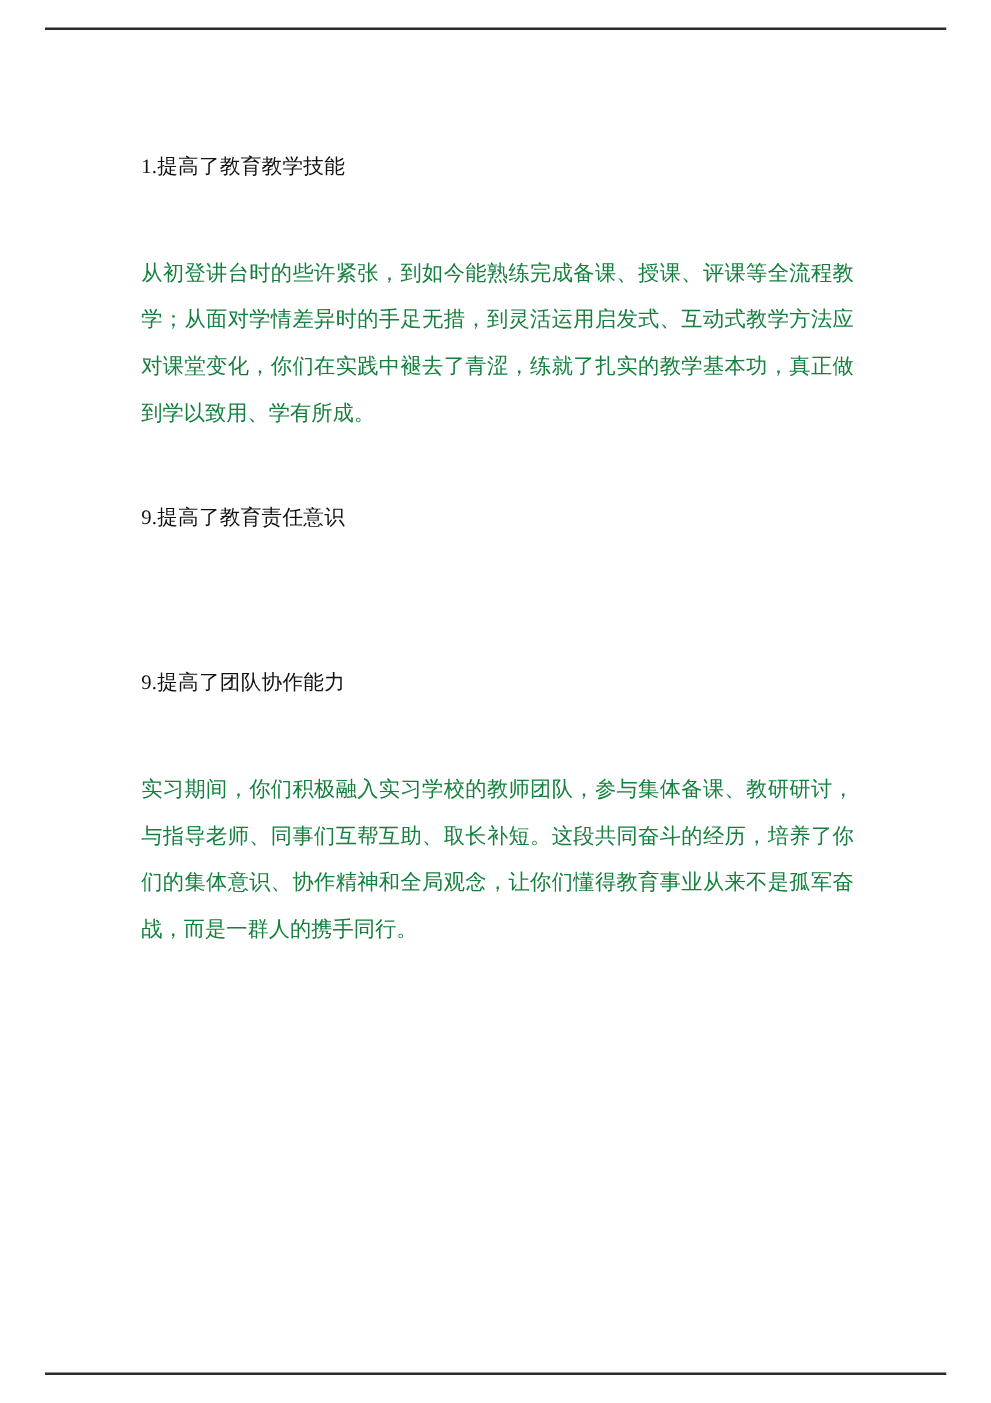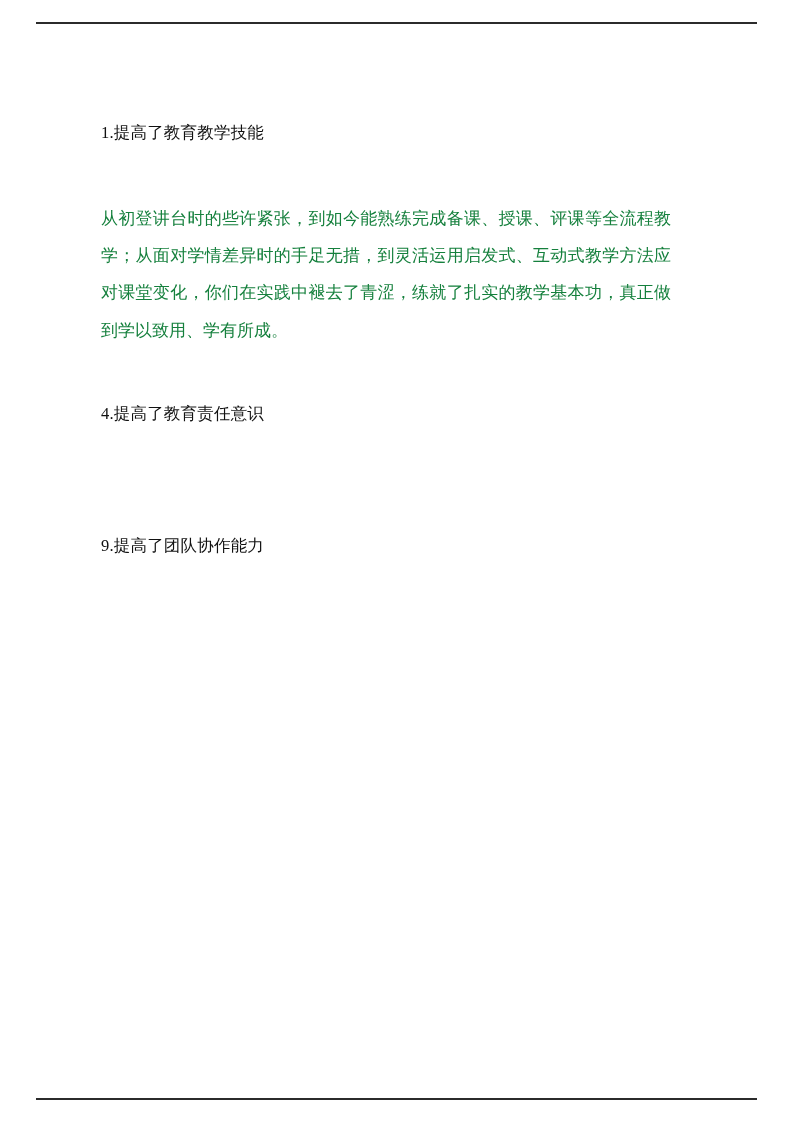--- a/index.html
+++ b/index.html
@@ -26,21 +26,21 @@
     right: 36px;
     height: 2px;
     background: #2b2b2b;
   }
   .rule-top { top: 22px; }
   .rule-bottom { bottom: 22px; }
 
   .content {
     position: absolute;
     top: 120px;
-    left: 101px;
+    left: 113px;
     width: 570px;
   }
 
   .heading {
     font-size: 16.5px;
     line-height: 1.6;
     margin: 0 0 0 0;
     letter-spacing: 0.2px;
     color: #111;
   }
@@ -69,27 +69,28 @@
   <div class="content">
 
     <div class="block">
       <p class="heading">1.提高了教育教学技能</p>
       <div class="gap-after-heading"></div>
       <p class="para">从初登讲台时的些许紧张，到如今能熟练完成备课、授课、评课等全流程教学；从面对学情差异时的手足无措，到灵活运用启发式、互动式教学方法应对课堂变化，你们在实践中褪去了青涩，练就了扎实的教学基本功，真正做到学以致用、学有所成。</p>
       <div class="gap-after-para"></div>
     </div>
 
     <div class="block">
-      <p class="heading">4.提高了教育责任意识</p>
+      <p class="heading">9.提高了教育责任意识</p>
       <div class="gap-after-heading"></div>
       <div class="gap-after-para"></div>
     </div>
 
     <div class="block">
       <p class="heading">9.提高了团队协作能力</p>
       <div class="gap-after-heading"></div>
+      <p class="para">实习期间，你们积极融入实习学校的教师团队，参与集体备课、教研研讨，与指导老师、同事们互帮互助、取长补短。这段共同奋斗的经历，培养了你们的集体意识、协作精神和全局观念，让你们懂得教育事业从来不是孤军奋战，而是一群人的携手同行。</p>
     </div>
 
   </div>
 
   <div class="rule rule-bottom"></div>
 
 </div>
 
 </body></html>

